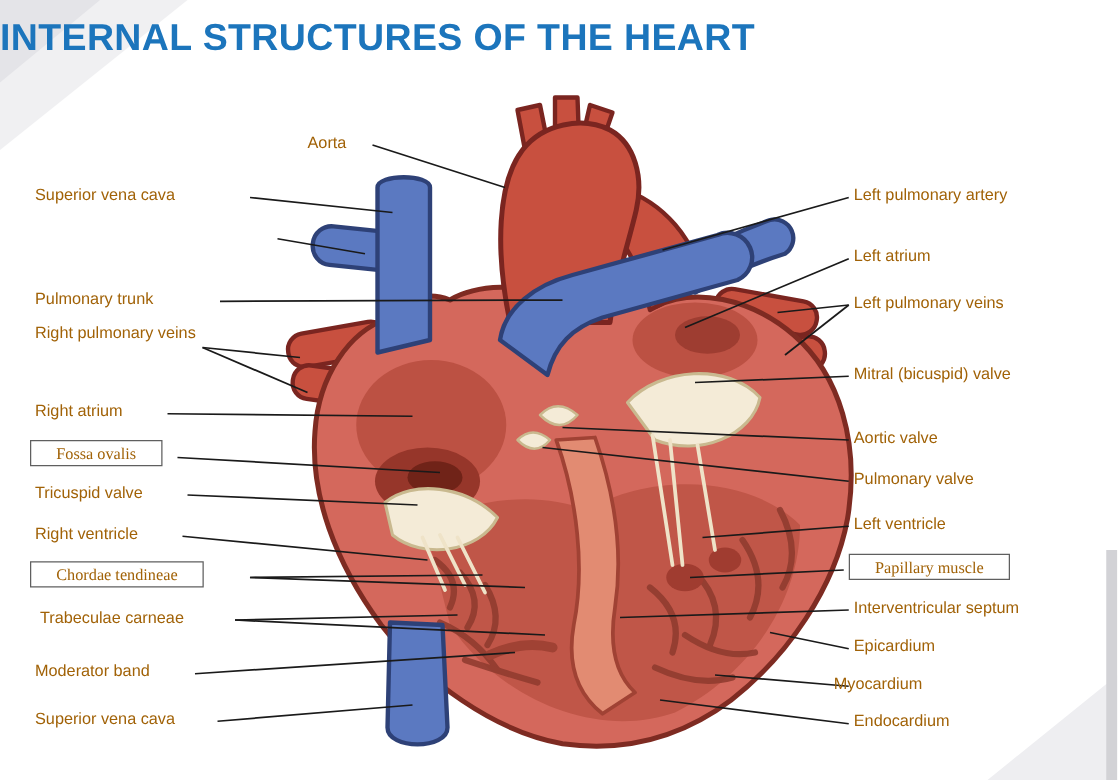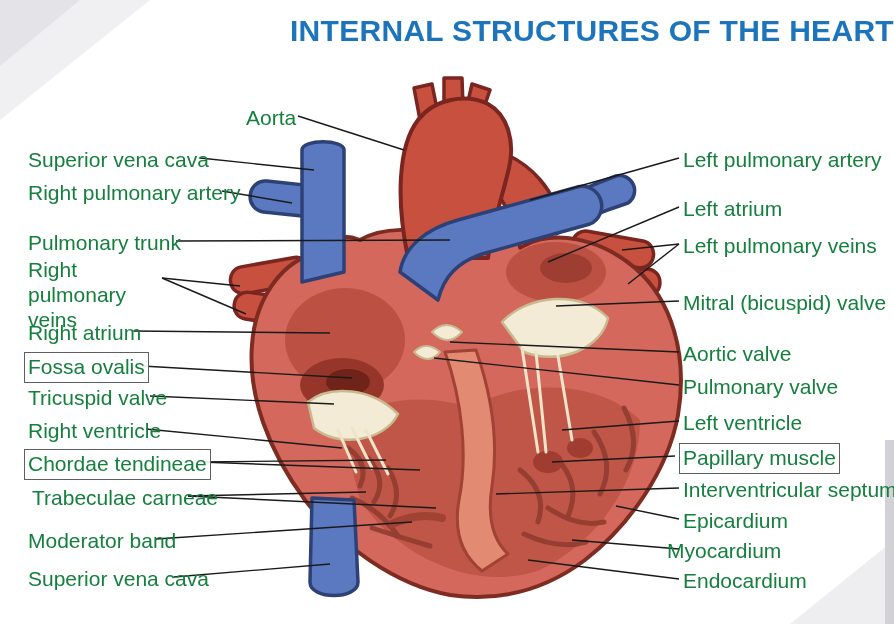--- a/index.html
+++ b/index.html
@@ -1,22 +1,22 @@
 <!DOCTYPE html>
 <html><head>
 <meta charset="utf-8">
 <style>
   html,body{margin:0;padding:0;background:#ffffff;font-family:"Liberation Sans",sans-serif;}
   .stage{position:relative;width:894px;height:624px;background:#ffffff;overflow:hidden;}
-  .title{position:absolute;top:14px;left:0;width:100%;text-align:right;
+  .title{position:absolute;top:14px;left:0;width:100%;text-align:left;
          font-size:30px;font-weight:800;color:#1C75BC;letter-spacing:.3px;}
   svg.scene{position:absolute;left:0;top:0;width:894px;height:624px;}
-  .label{position:absolute;font-size:21px;color:#15803d;white-space:nowrap;line-height:1.18;}
+  .label{position:absolute;font-size:13px;color:#a16207;white-space:nowrap;line-height:1.18;}
   .label.wrap{white-space:normal;width:150px;}
-  .label.boxed{border:1.4px solid #5f5f5f;padding:2px 3px;background:rgba(255,255,255,.9);}
+  .label.boxed{border:1.4px solid #5f5f5f;padding:2px 20px;background:rgba(255,255,255,.9);font-family:Liberation Serif, serif;}
 </style>
 </head>
 <body>
 
 <div class="stage">
 
   <svg class="scene" viewBox="0 0 894 624" aria-hidden="true">
 
     <g>
       <polygon points="0,0 150,0 0,120" fill="#f0f0f2"></polygon>
@@ -147,21 +147,20 @@
       <line x1="679" y1="519" x2="616" y2="506"></line>
       <line x1="679" y1="549" x2="572" y2="540"></line>
       <line x1="679" y1="579" x2="528" y2="560"></line>
     </g>
   </svg>
 
   <div class="title">INTERNAL STRUCTURES OF THE HEART</div>
 
   <div class="label" style="left:246px;top:106px">Aorta</div>
   <div class="label" style="left:28px;top:148px">Superior vena cava</div>
-  <div class="label" style="left:28px;top:181px">Right pulmonary artery</div>
   <div class="label" style="left:28px;top:231px">Pulmonary trunk</div>
   <div class="label wrap" style="left:28px;top:258px">Right pulmonary veins</div>
   <div class="label" style="left:28px;top:321px">Right atrium</div>
   <div class="label boxed" style="left:24px;top:352px">Fossa ovalis</div>
   <div class="label" style="left:28px;top:386px">Tricuspid valve</div>
   <div class="label" style="left:28px;top:419px">Right ventricle</div>
   <div class="label boxed" style="left:24px;top:449px">Chordae tendineae</div>
   <div class="label" style="left:32px;top:486px">Trabeculae carneae</div>
   <div class="label" style="left:28px;top:529px">Moderator band</div>
   <div class="label" style="left:28px;top:567px">Superior vena cava</div>

